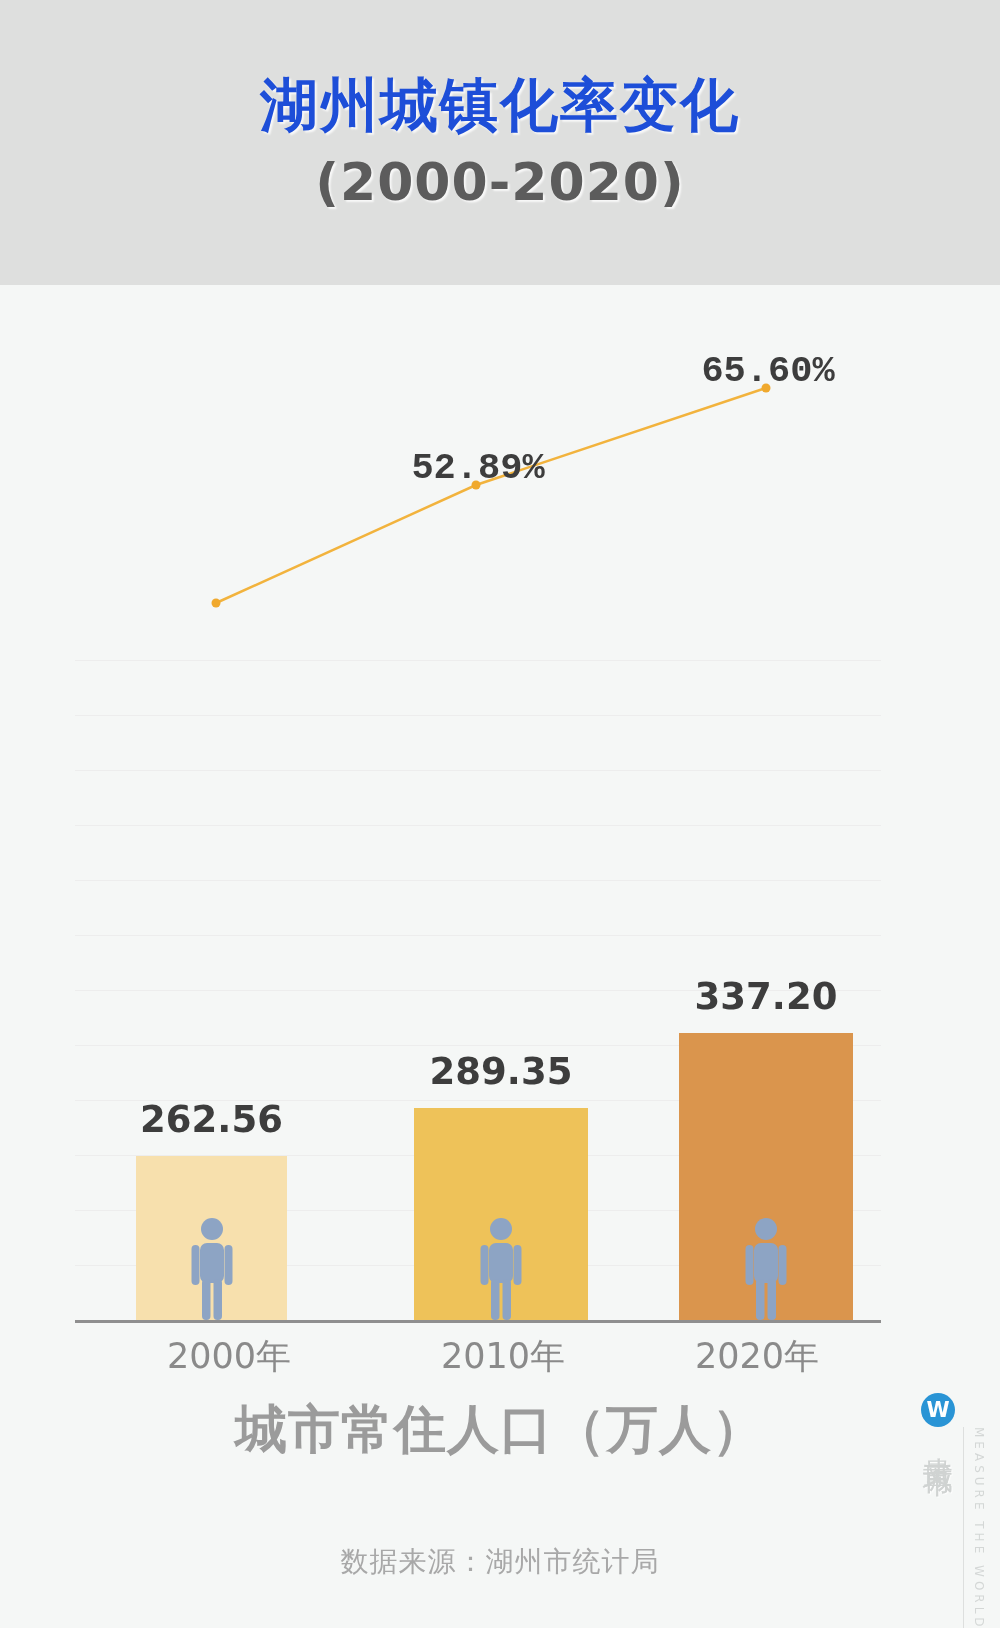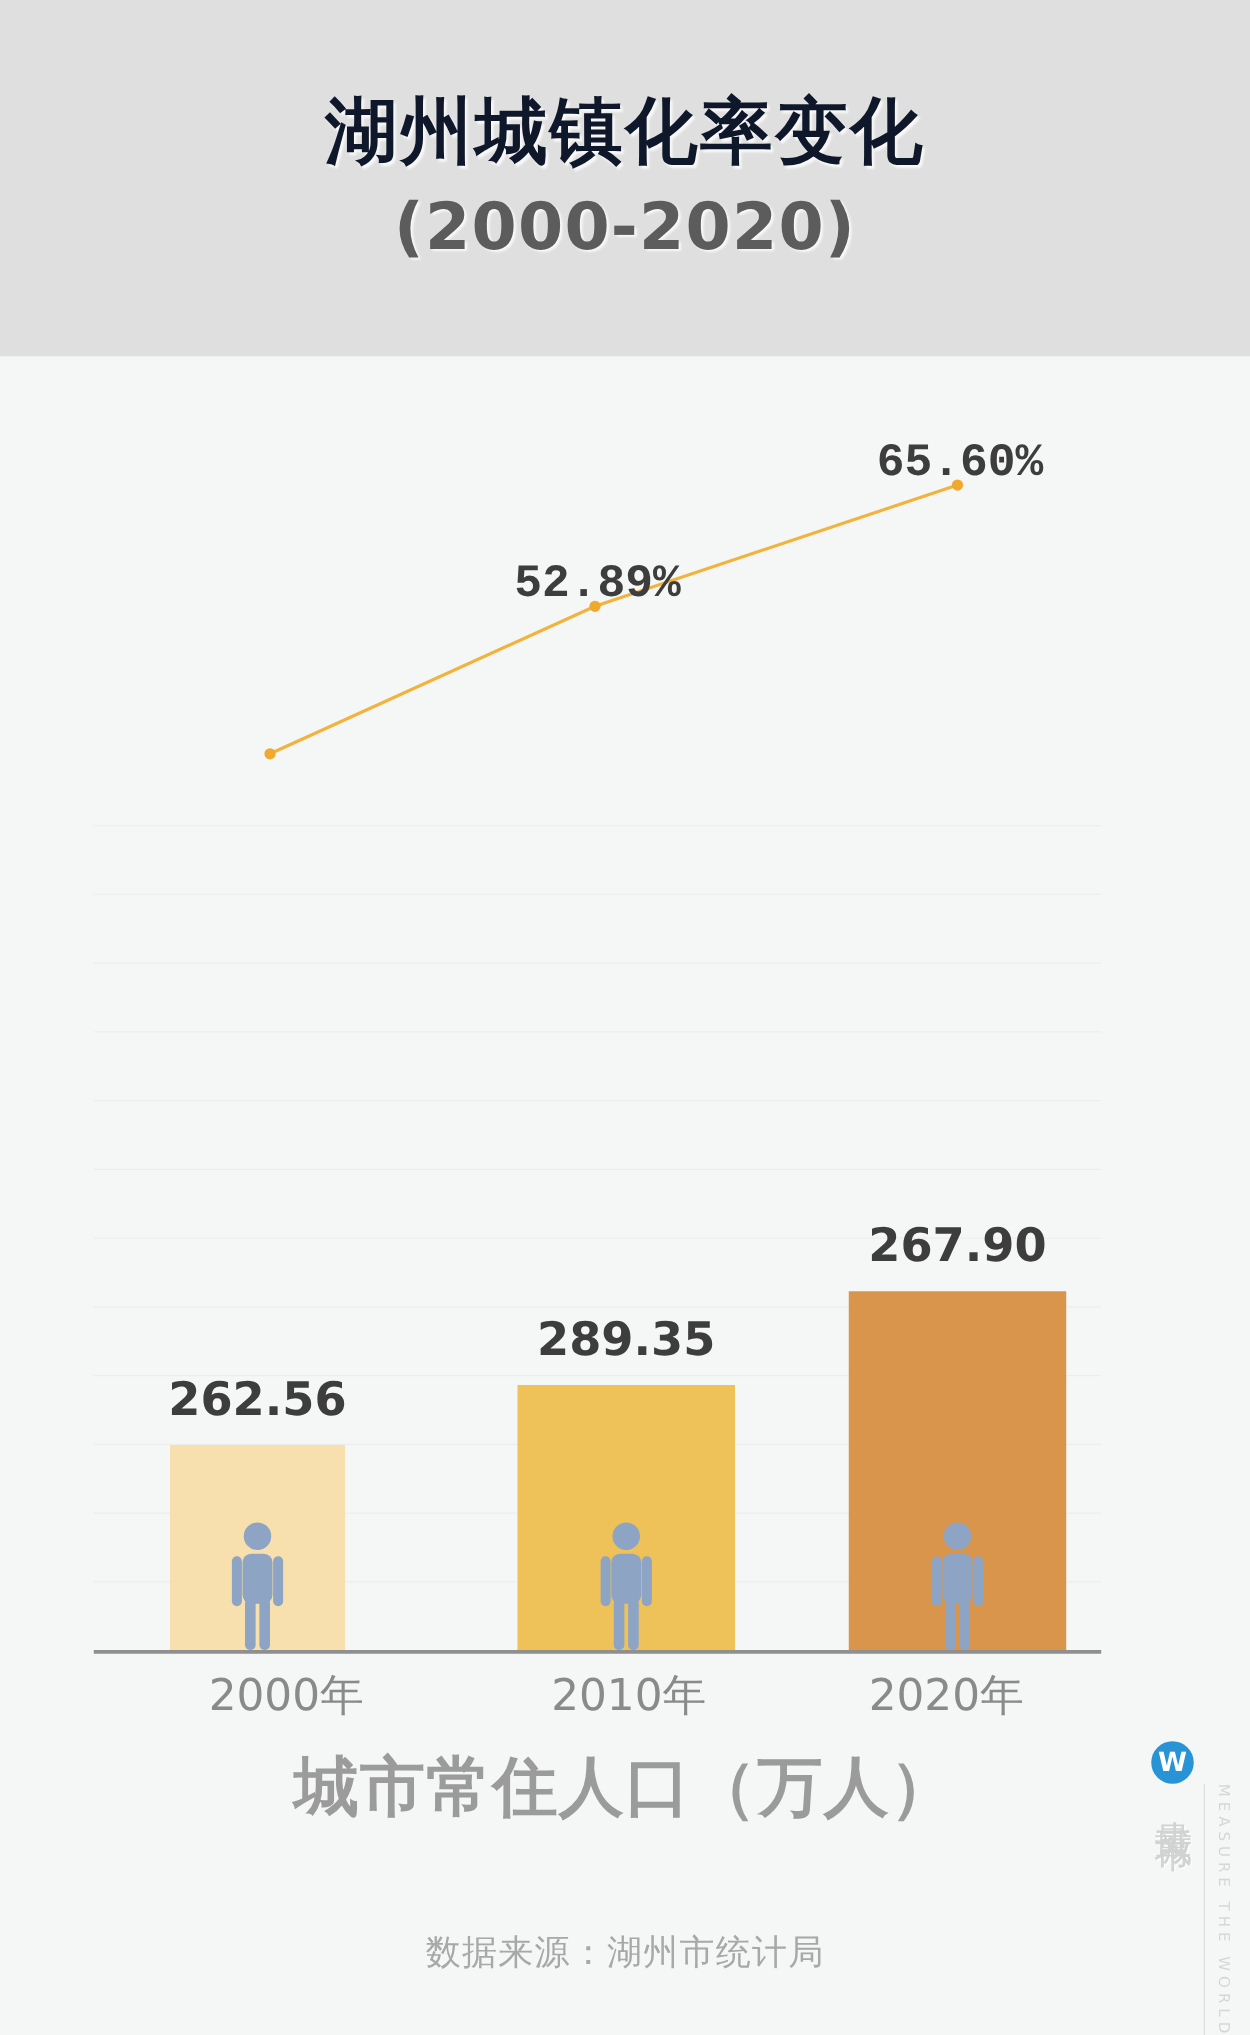--- a/index.html
+++ b/index.html
@@ -23,21 +23,21 @@
     height: 285px;
     background: #dedfde;
     display: flex;
     flex-direction: column;
     align-items: center;
     justify-content: center;
   }
   .title-main {
     font-size: 58px;
     font-weight: bold;
-    color: #0f172a;
+    color: #1d4ed8;
     letter-spacing: 2px;
     line-height: 1.12;
     text-shadow: 2px 2px 2px rgba(255,255,255,0.8);
     font-family: "DejaVu Sans", "Liberation Sans", sans-serif;
   }
   .title-sub {
     font-size: 52px;
     font-weight: bold;
     color: #5c5c5c;
     letter-spacing: 1px;
@@ -248,21 +248,21 @@
       <circle cx="216" cy="318" r="4.5" fill="#f0a92e"></circle>
       <circle cx="476" cy="200" r="4.5" fill="#f0a92e"></circle>
       <circle cx="766" cy="103" r="4.5" fill="#f0a92e"></circle>
     </svg>
     <div class="pct-label" style="left:478px; top:204px;">52.89%</div>
     <div class="pct-label" style="left:768px; top:107px;">65.60%</div>
   </div>
 
   <div class="bars">
 
-    <div class="bar" style="left:136px; width:140px; height:164px; background:#f7e0ad;">
+    <div class="bar" style="left:136px; width:151px; height:164px; background:#f7e0ad;">
       <div class="bar-value">262.56</div>
       <svg class="person" width="46" height="104" viewBox="0 0 46 104">
         <circle cx="23" cy="13" r="11" fill="#8da4c4"></circle>
         <rect x="11" y="27" width="24" height="40" rx="7" fill="#8da4c4"></rect>
         <rect x="2.5" y="29" width="8" height="40" rx="4" fill="#8da4c4"></rect>
         <rect x="35.5" y="29" width="8" height="40" rx="4" fill="#8da4c4"></rect>
         <rect x="13" y="63" width="8.5" height="41" rx="4" fill="#8da4c4"></rect>
         <rect x="24.5" y="63" width="8.5" height="41" rx="4" fill="#8da4c4"></rect>
       </svg>
     </div>
@@ -273,21 +273,21 @@
         <circle cx="23" cy="13" r="11" fill="#8da4c4"></circle>
         <rect x="11" y="27" width="24" height="40" rx="7" fill="#8da4c4"></rect>
         <rect x="2.5" y="29" width="8" height="40" rx="4" fill="#8da4c4"></rect>
         <rect x="35.5" y="29" width="8" height="40" rx="4" fill="#8da4c4"></rect>
         <rect x="13" y="63" width="8.5" height="41" rx="4" fill="#8da4c4"></rect>
         <rect x="24.5" y="63" width="8.5" height="41" rx="4" fill="#8da4c4"></rect>
       </svg>
     </div>
 
     <div class="bar" style="left:679px; width:174px; height:287px; background:#da954d;">
-      <div class="bar-value">267.90</div>
+      <div class="bar-value">337.20</div>
       <svg class="person" width="46" height="104" viewBox="0 0 46 104">
         <circle cx="23" cy="13" r="11" fill="#8da4c4"></circle>
         <rect x="11" y="27" width="24" height="40" rx="7" fill="#8da4c4"></rect>
         <rect x="2.5" y="29" width="8" height="40" rx="4" fill="#8da4c4"></rect>
         <rect x="35.5" y="29" width="8" height="40" rx="4" fill="#8da4c4"></rect>
         <rect x="13" y="63" width="8.5" height="41" rx="4" fill="#8da4c4"></rect>
         <rect x="24.5" y="63" width="8.5" height="41" rx="4" fill="#8da4c4"></rect>
       </svg>
     </div>
   </div>

